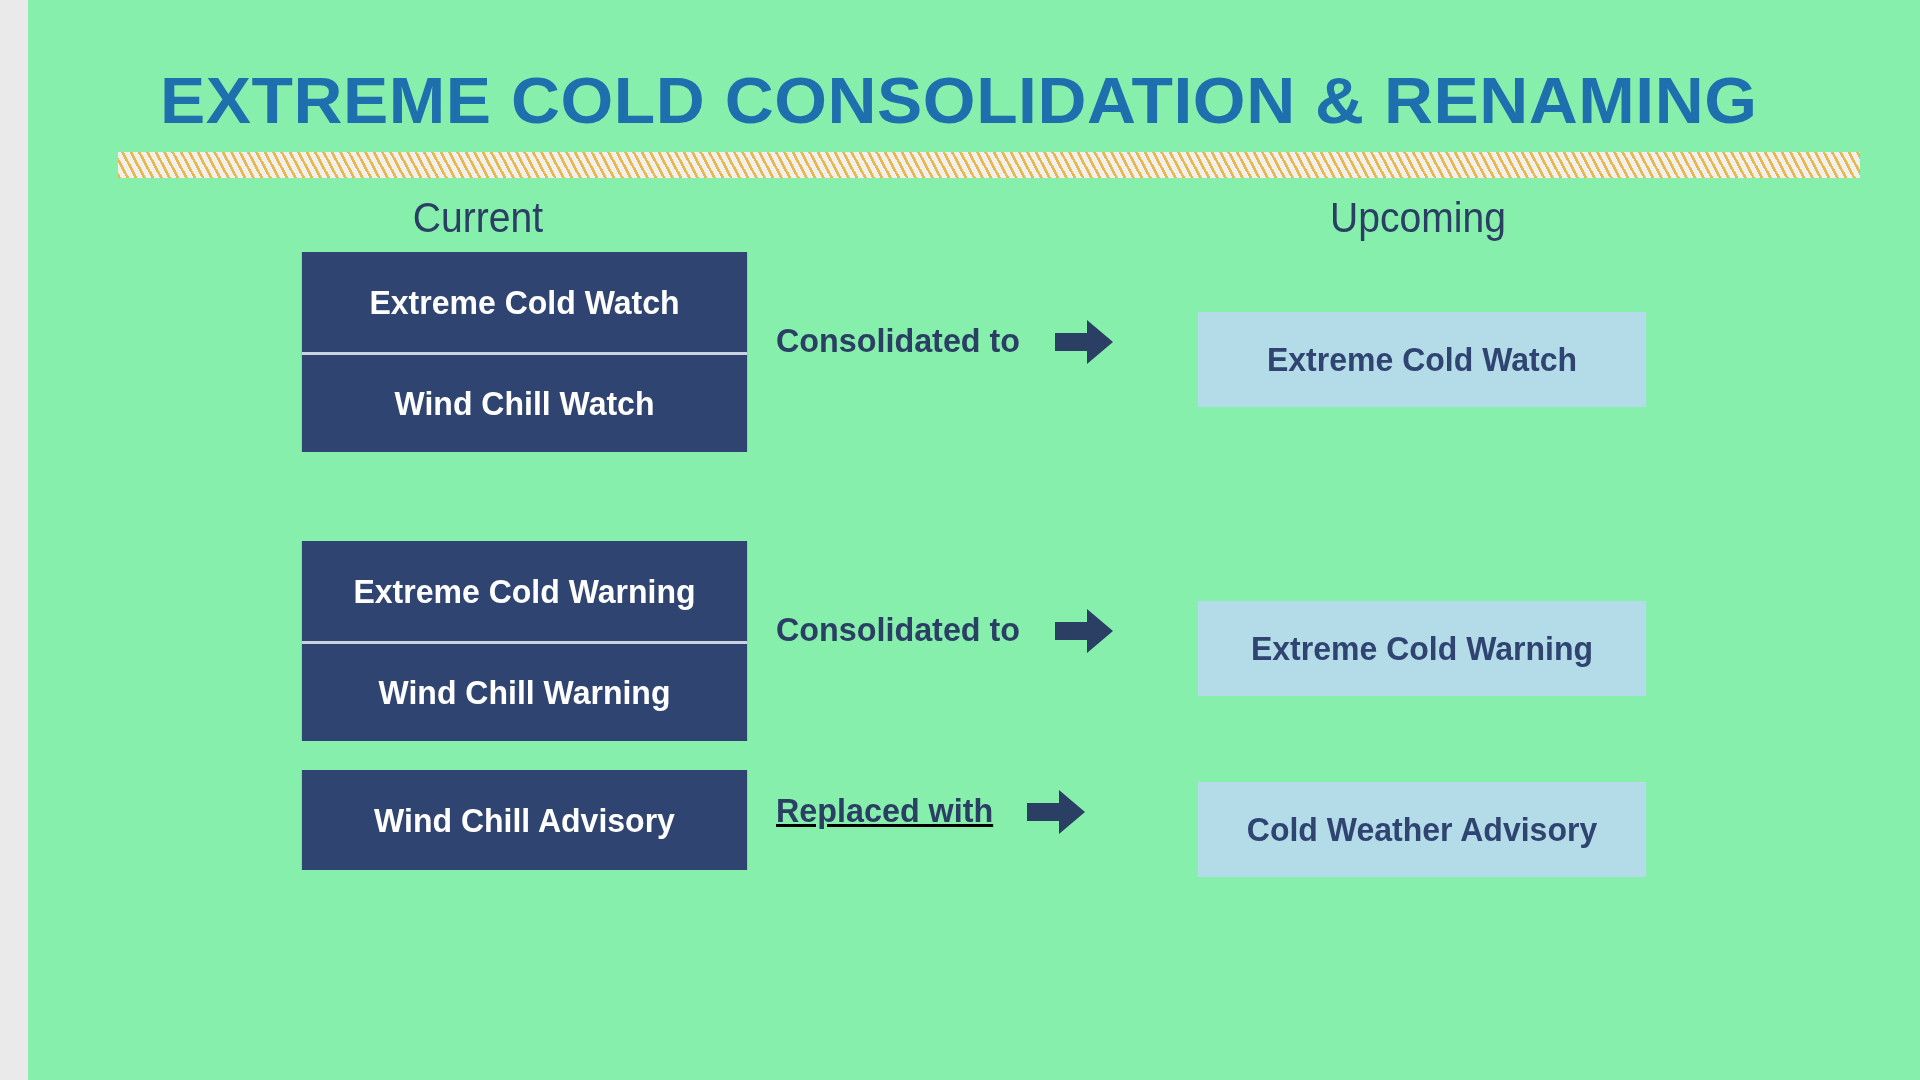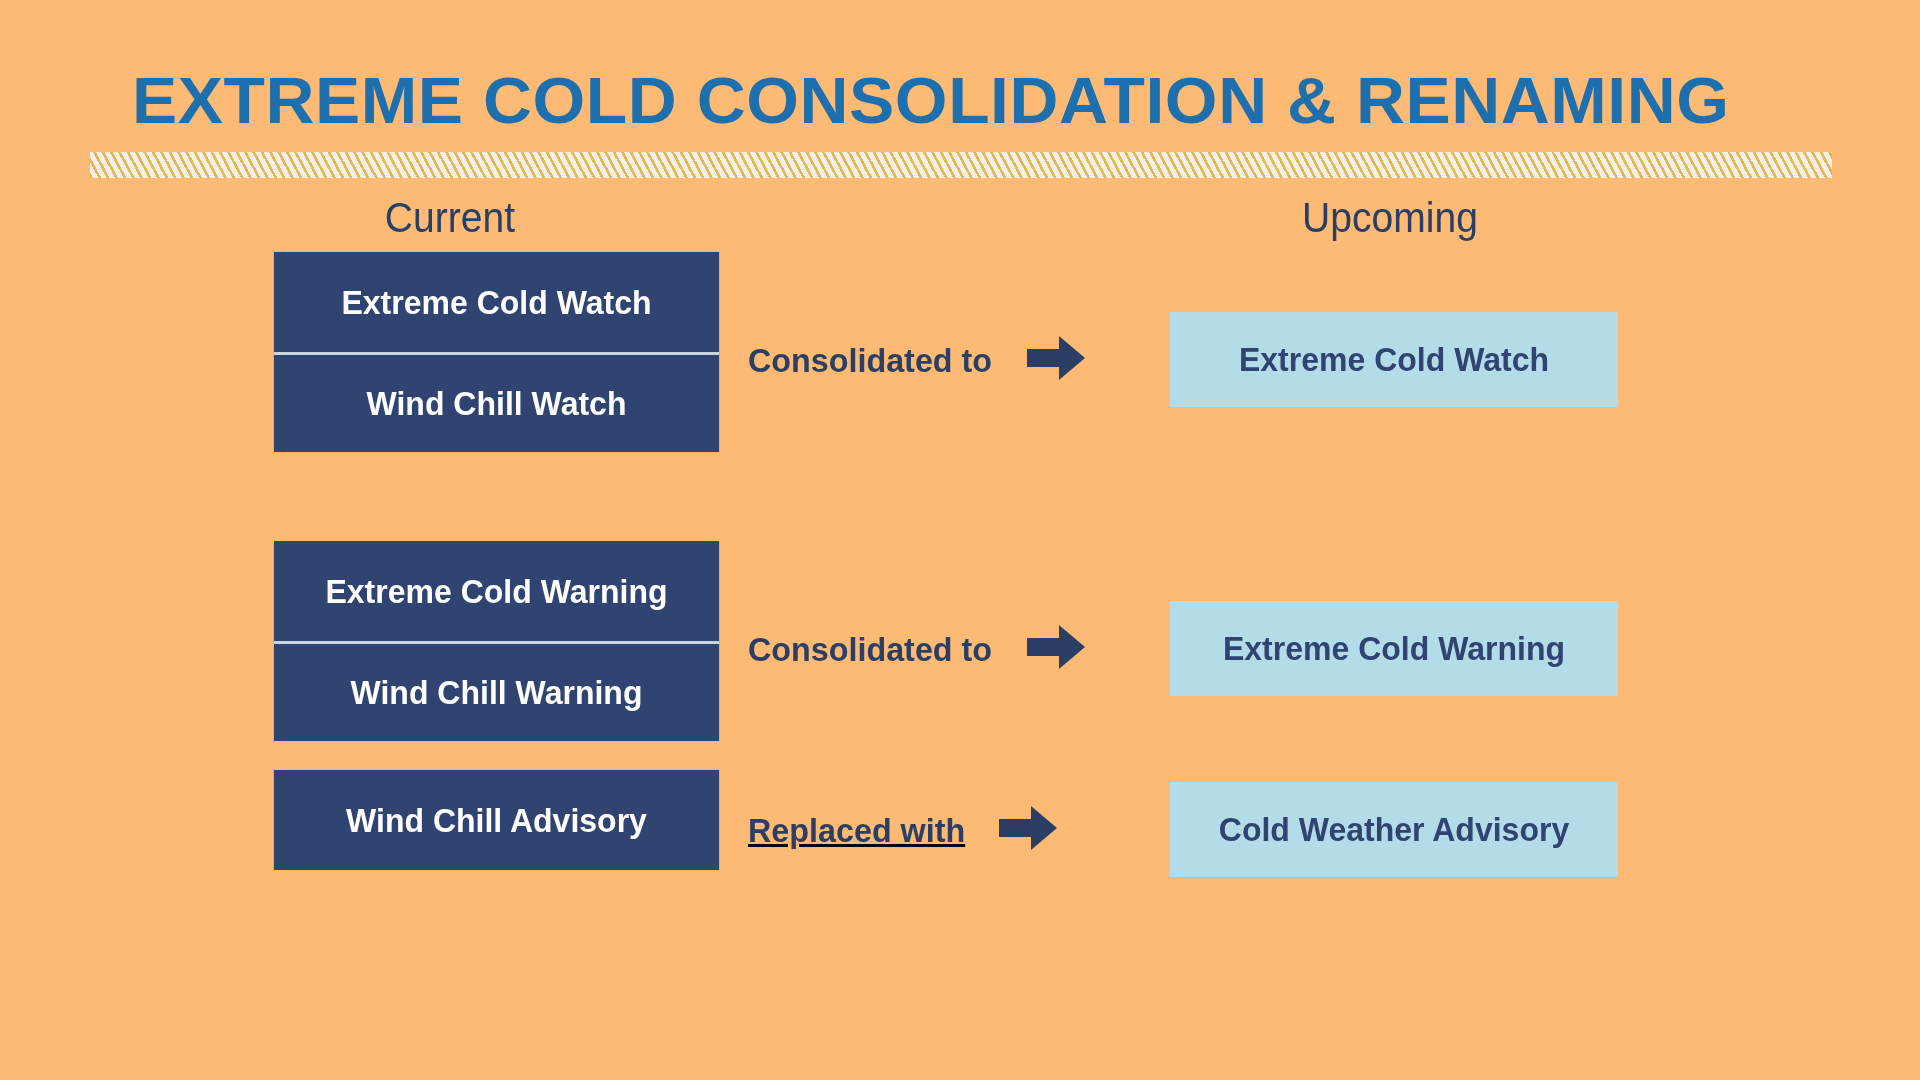--- a/index.html
+++ b/index.html
@@ -12,21 +12,22 @@
     width: 1920px;
     height: 1080px;
     overflow: hidden;
     font-family: "Liberation Sans", sans-serif;
     position: relative;
   }
 
   .slide {
     position: absolute;
     inset: 0;
-    background: #fdba74;
+    background: #86efac;
+    margin-left: 28px;
   }
 
   
   .title {
     position: absolute;
     left: 132px;
     top: 62px;
     width: 1700px;
     font-size: 64px;
     line-height: 78px;
@@ -123,21 +124,21 @@
     transform-origin: center center;
     white-space: nowrap;
   }
 
   
   .connector {
     position: absolute;
     left: 748px;
     width: 400px;
     display: flex;
-    align-items: flex-end;
+    align-items: flex-start;
     gap: 22px;
     height: 60px;
   }
   .connector-label {
     font-size: 34px;
     line-height: 40px;
     font-weight: bold;
     color: #2a3f63;
     transform: scaleX(0.95);
     transform-origin: left center;

